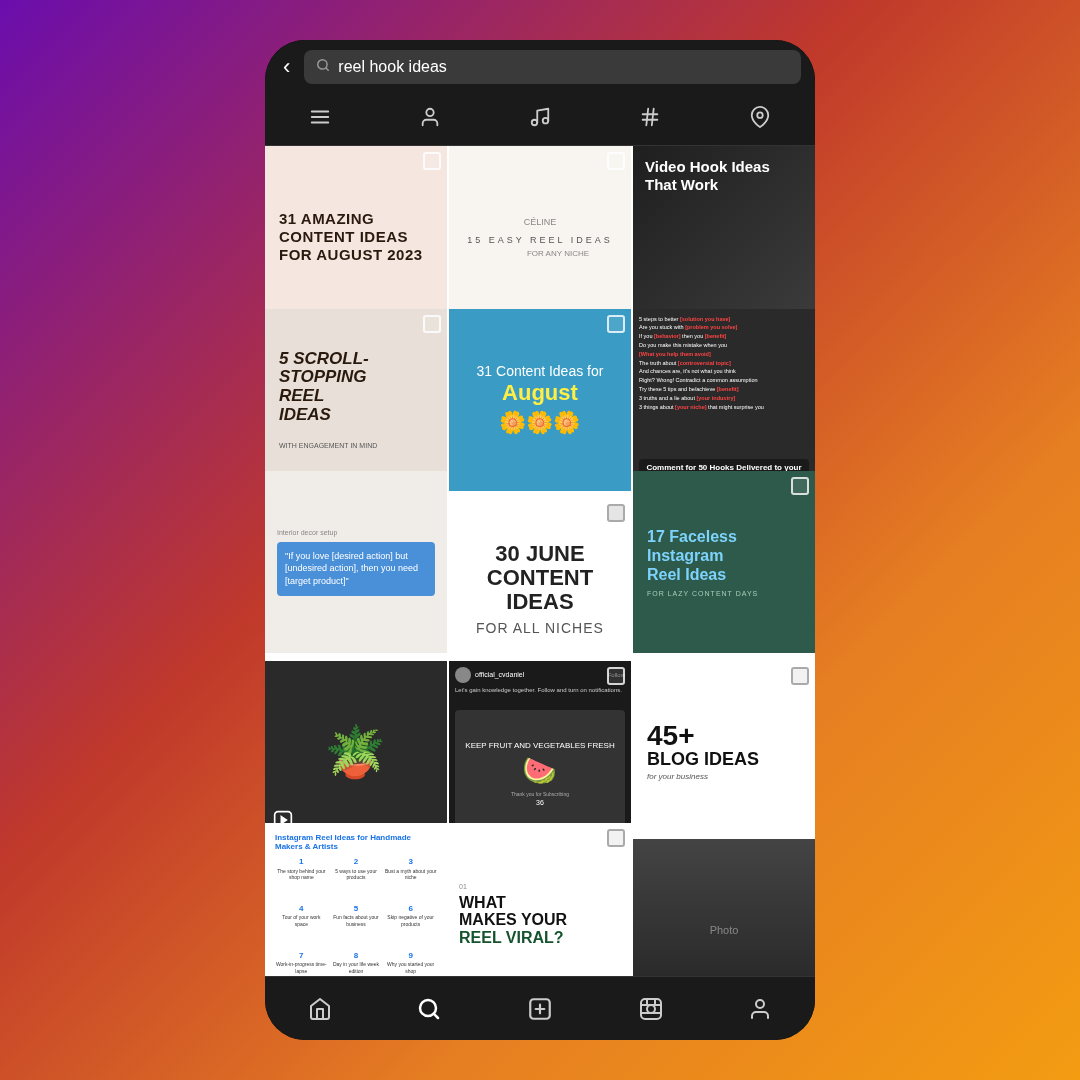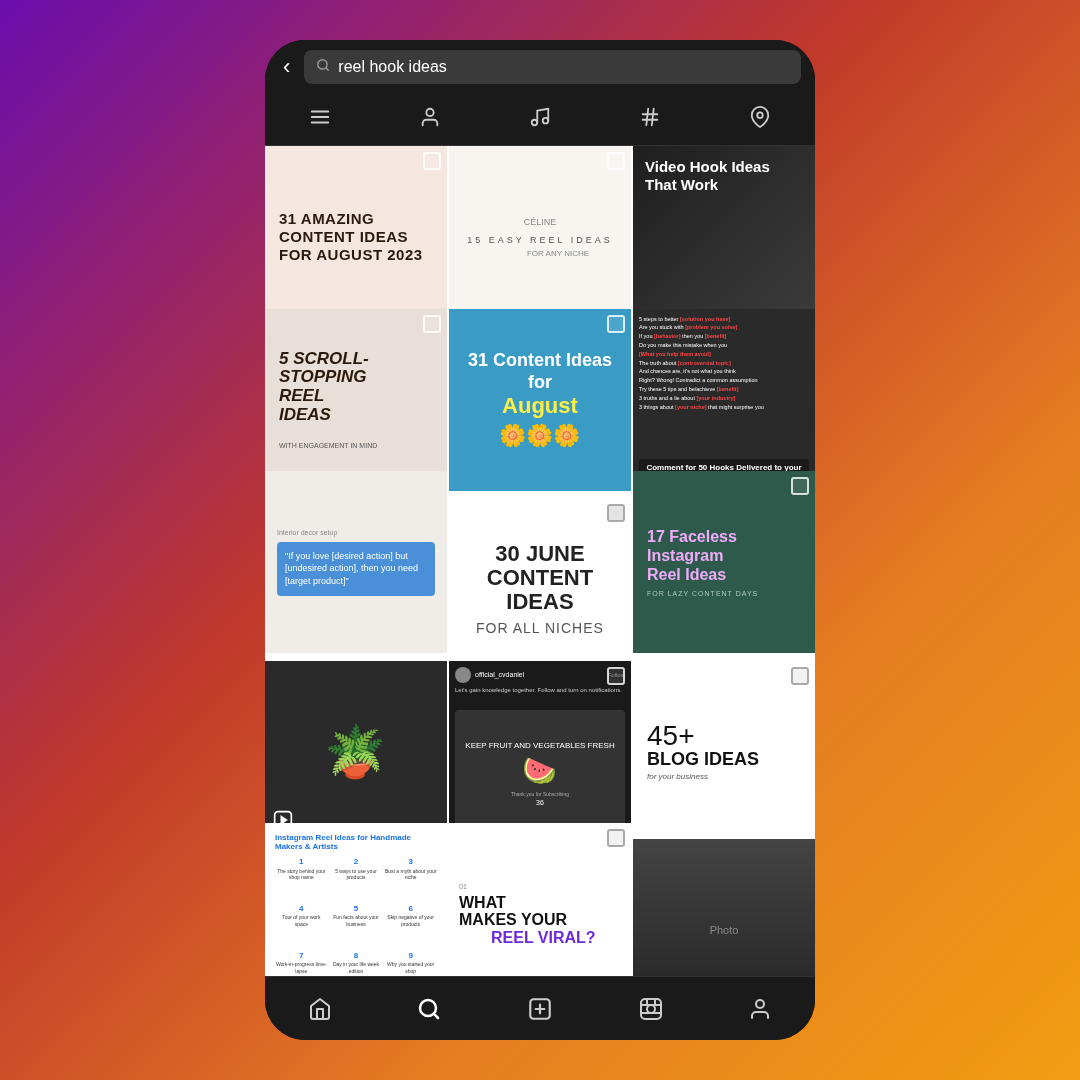--- a/index.html
+++ b/index.html
@@ -169,22 +169,22 @@
     
     .card-5 {
       background: #3a9bc4;
       display: flex;
       flex-direction: column;
       align-items: center;
       justify-content: center;
       padding: 12px;
     }
     .card-5-text {
-      font-size: 18px;
-      font-weight: 700;
+      font-size: 14px;
+      font-weight: 400;
       color: #fff;
       text-align: center;
       line-height: 1.2;
     }
     .card-5-month {
       font-size: 22px;
       font-weight: 700;
       color: #ffee44;
       text-align: center;
     }
@@ -268,21 +268,21 @@
       background: #2d5a4a;
       display: flex;
       flex-direction: column;
       align-items: flex-start;
       justify-content: center;
       padding: 14px;
     }
     .card-9-text {
       font-size: 16px;
       font-weight: 800;
-      color: #f0abfc;
+      color: #7dd3fc;
       line-height: 1.2;
     }
     .card-9-sub {
       font-size: 7px;
       color: #aaccbb;
       margin-top: 6px;
       text-transform: uppercase;
       letter-spacing: 1px;
     }
     
@@ -345,21 +345,21 @@
     .card-12 {
       background: #fff;
       display: flex;
       flex-direction: column;
       align-items: flex-start;
       justify-content: center;
       padding: 14px;
     }
     .card-12-num {
       font-size: 28px;
-      font-weight: 400;
+      font-weight: 700;
       color: #111;
       line-height: 1;
     }
     .card-12-text {
       font-size: 18px;
       font-weight: 900;
       color: #111;
       text-transform: uppercase;
       line-height: 1.1;
     }
@@ -415,22 +415,21 @@
       margin-bottom: 4px;
     }
     .card-14-text {
       font-size: 16px;
       font-weight: 900;
       color: #111;
       text-transform: uppercase;
       line-height: 1.1;
     }
     .card-14-pink {
-      color: #6d28d9;
-      margin-left: 32px;
+      color: #14532d;
     }
     
     .card-15 {
       background: #333;
       display: flex;
       align-items: center;
       justify-content: center;
       margin-top: 16px;
     }
 

